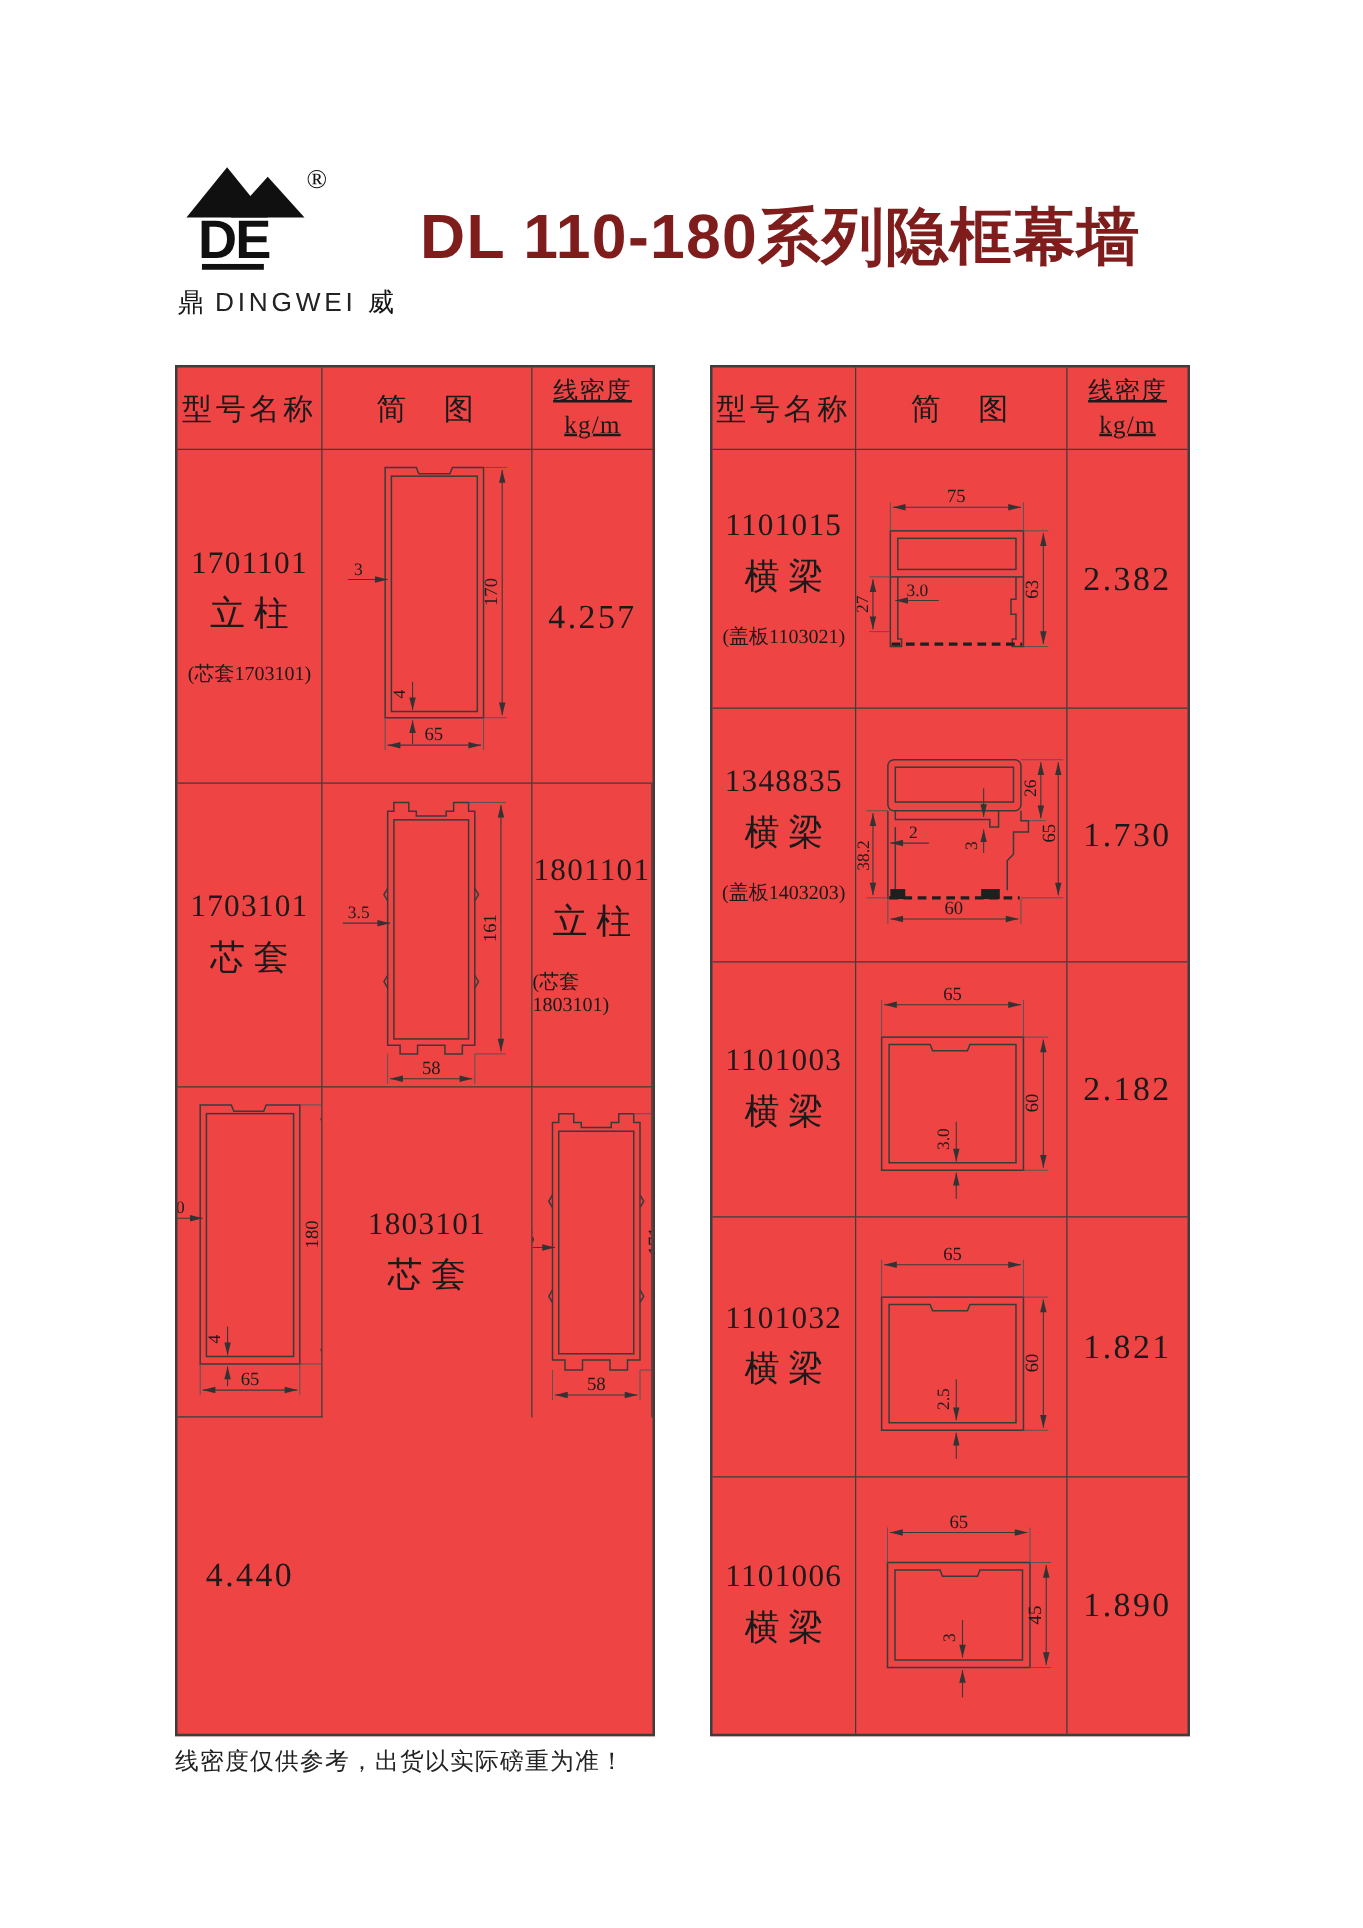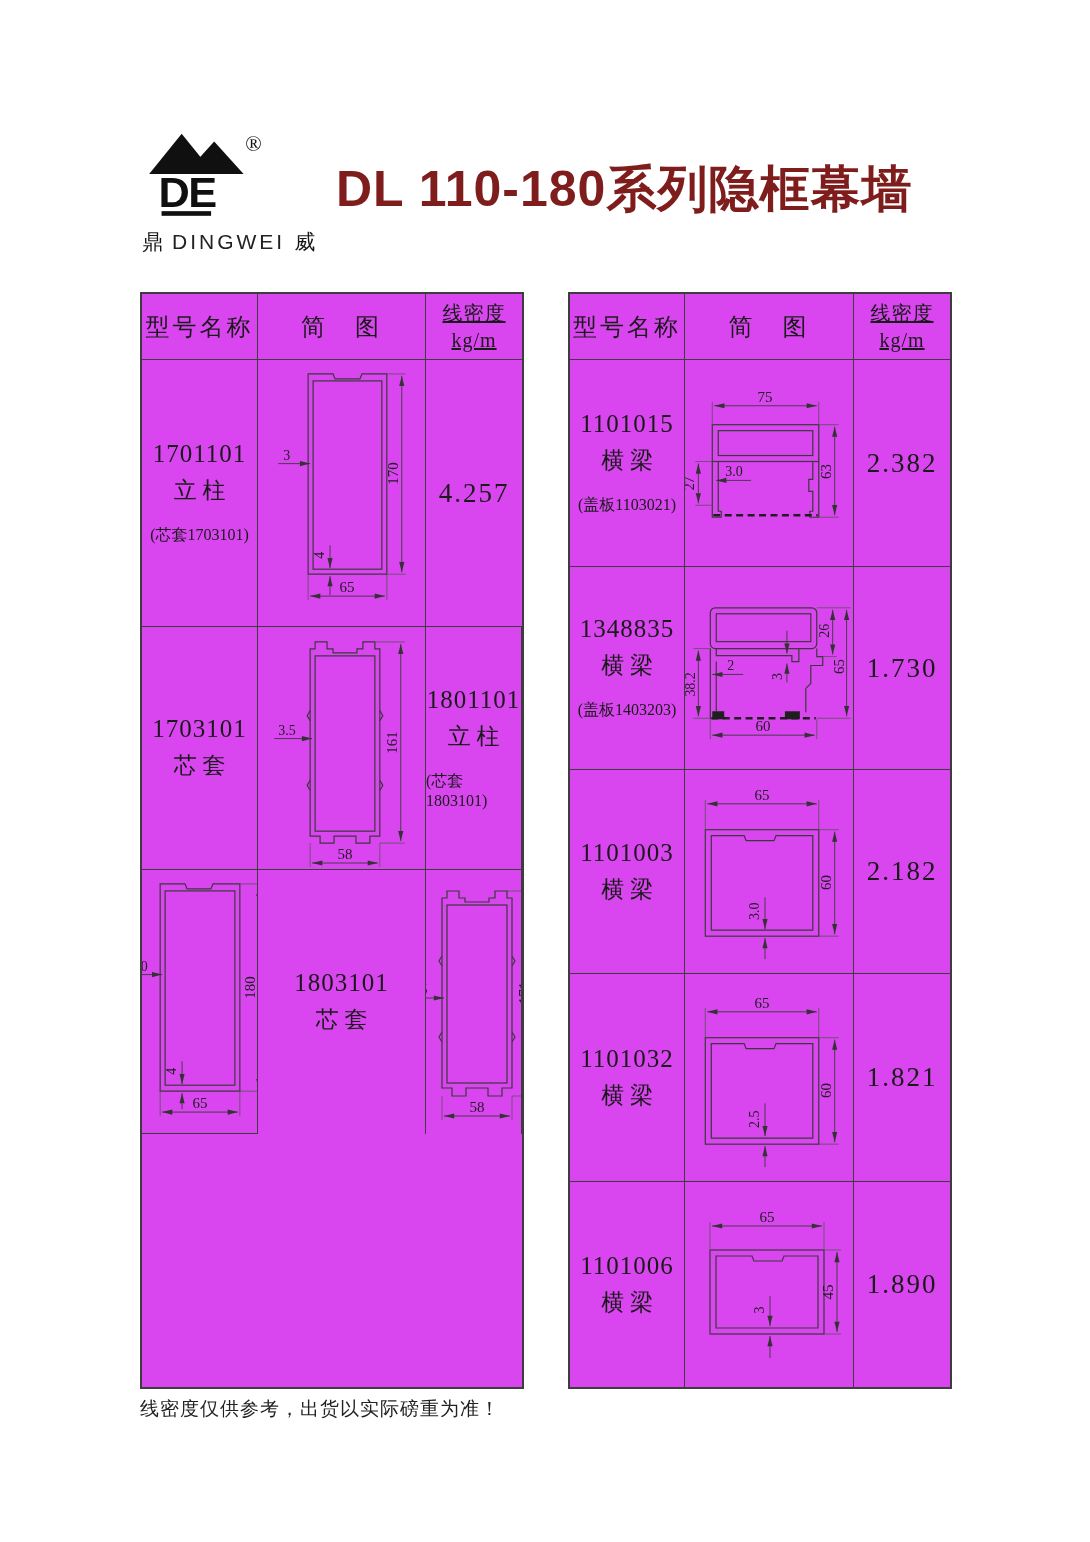--- a/index.html
+++ b/index.html
@@ -13,34 +13,34 @@
   .logo-svg { display: block; margin-left: 6px; }
   .brand-sub { display: flex; align-items: baseline; gap: 9px; margin-top: 6px; margin-left: 2px; }
   .brand-cn { font-size: 21px; color: #161616; }
   .brand-en { font-family: "Liberation Sans", sans-serif; font-size: 21px; letter-spacing: 3px; color: #222; }
 
   
   .title { position: absolute; left: 336px; top: 156px; font-family: "Liberation Sans", sans-serif;
            font-weight: bold; font-size: 50px; letter-spacing: 1px; color: #7f1d1d; white-space: nowrap; }
 
   
-  .tbl { position: absolute; display: grid; background: #d946ef; border: 2px solid #3d3d3d; }
+  .tbl { position: absolute; display: grid; background: #ef4444; border: 2px solid #3d3d3d; }
   .tbl-left  { left: 140px; top: 292px; grid-template-columns: 116px 168px 96px;
                grid-template-rows: 66px 267px 243px 264px 253px; }
   .tbl-right { left: 568px; top: 292px; grid-template-columns: 115px 169px 96px;
                grid-template-rows: 66px 207px 203px 204px 208px 205px; }
   .c { border-right: 1.5px solid #3d3d3d; border-bottom: 1.5px solid #3d3d3d;
        display: flex; flex-direction: column; align-items: center; justify-content: center; overflow: hidden; }
   .last { border-right: none; }
   .bot  { border-bottom: none; }
 
   .h  { font-size: 24px; letter-spacing: 3px; }
   .hd { font-size: 20px; letter-spacing: 1px; line-height: 1.35; text-decoration: underline; }
   .mnum  { font-size: 25px; letter-spacing: 1px; }
-  .mtype { font-size: 23px; margin-top: 7px; }
+  .mtype { font-size: 28px; margin-top: 7px; }
   .mnote { font-size: 16px; margin-top: 19px; }
   .dcell { font-size: 27px; letter-spacing: 2px; }
 
   
   .footnote { position: absolute; left: 140px; top: 1396px; font-size: 19px; letter-spacing: 1px; color: #222; }
 
   
   .p    { fill: none; stroke: #3a3a3a; stroke-width: 1.2; }
   .e    { stroke: #555; stroke-width: 0.8; }
   .d    { stroke: #3a3a3a; stroke-width: 0.9; fill: none; }
@@ -185,20 +185,21 @@
           <text class="t tb" transform="translate(139,117) rotate(-90)" text-anchor="middle">171</text>
           <line class="e" x1="52" y1="220" x2="52" y2="244"></line>
           <line class="e" x1="122" y1="220" x2="122" y2="244"></line>
           <line class="d" x1="54" y1="240" x2="120" y2="240" marker-start="url(#mas)" marker-end="url(#mae)"></line>
           <text class="t tb" x="87" y="236" text-anchor="middle">58</text>
           <text class="t" x="20" y="118">3.5</text>
           <line class="d" x1="16" y1="122" x2="54" y2="122" marker-end="url(#mae)"></line>
         </g>
       </svg>
     </div>
+    <div class="c dcell last bot">4.440</div>
   </section>
 
   <section class="tbl tbl-right">
     <div class="c h">型号名称</div>
     <div class="c h">简　图</div>
     <div class="c hd last">
       <span>线密度</span>
       <span>kg/m</span>
     </div>
 

